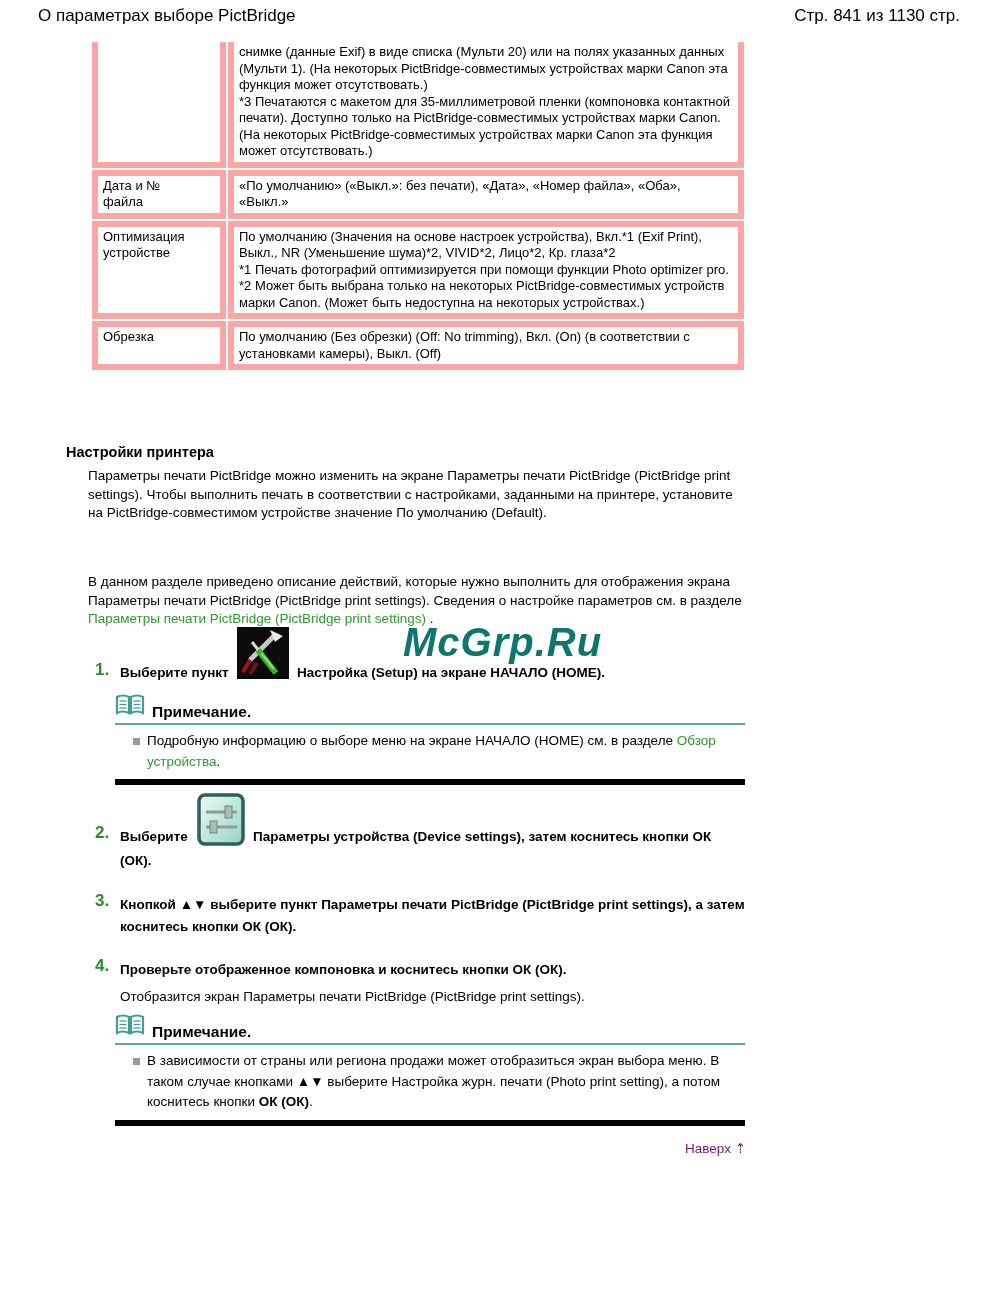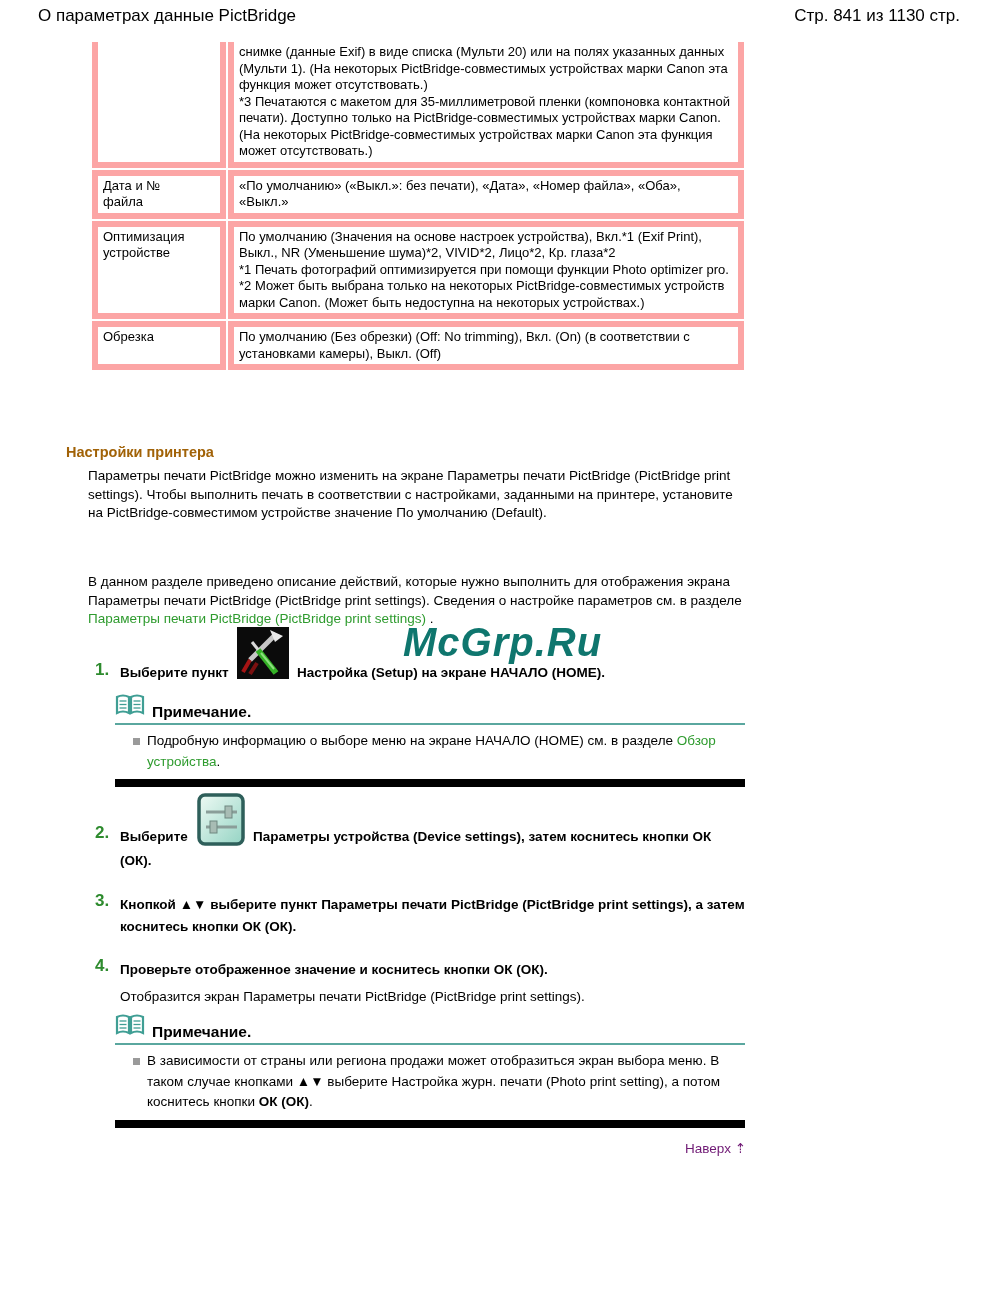--- a/index.html
+++ b/index.html
@@ -18,50 +18,50 @@
     font-size:13px; line-height:16.5px;
   }
   table.pb-table td {
     border:6px solid #fca5a5; background:#fff; padding:2px 5px;
     vertical-align:top; white-space:pre-line;
   }
   table.pb-table tr:first-child td { border-top:none; }
   td.col-label { width:112px; }
 
   
-  .section-heading { position:absolute; left:66px; top:444px; font-size:14.5px; font-weight:bold; color:#a16207; }
+  .section-heading { position:absolute; left:66px; top:444px; font-size:14.5px; font-weight:bold; color:#000000; }
   .para { position:absolute; font-size:13.5px; line-height:18.5px; }
   .para-1 { left:88px; top:467px; width:660px; }
   .para-2 { left:88px; top:573px; width:672px; }
   a.green-link, .green-link { color:#2e9b2e; text-decoration:none; cursor:pointer; }
 
   .logo { position:absolute; left:403px; top:620px; font-size:40px; font-style:italic; font-weight:600; color:#0f766e; letter-spacing:1px; }
 
   
   .step-num { position:absolute; font-size:17px; font-weight:bold; color:#2e8b2e; }
   .step-text { position:absolute; font-size:13.5px; font-weight:bold; line-height:22px; }
   .step-sub  { position:absolute; font-size:13.5px; line-height:18px; font-weight:normal; }
   .icon-box { position:absolute; }
 
   
   .note { position:absolute; left:115px; width:630px; }
   .note-head { display:flex; align-items:flex-end; gap:7px; height:24px; padding-bottom:2px; border-bottom:2px solid #5aa79f; }
   .note-title { font-weight:bold; font-size:15.5px; line-height:18px; }
-  .note-body { border-bottom:8px solid #000000; padding:6px 0 7px 0; }
+  .note-body { border-bottom:6px solid #000000; padding:6px 0 7px 0; }
   .note-item { position:relative; margin-left:32px; width:588px; font-size:13.5px; line-height:20.5px; }
   .bullet-sq { position:absolute; left:-14px; top:7px; width:7px; height:7px; background:#9a9a9a; }
 
   .back-top { position:absolute; left:685px; top:1140px; font-size:13.5px; color:#701a75; cursor:pointer; }
 </style>
 </head>
 <body>
 
 <div class="page">
 
-  <div class="hdr-title">О параметрах данные PictBridge</div>
+  <div class="hdr-title">О параметрах выборе PictBridge</div>
   <div class="hdr-page">Стр. 841 из 1130 стр.</div>
 
   <table class="pb-table">
     <tbody>
         <tr>
       <td class="col-label"></td>
       <td>снимке (данные Exif) в виде списка (Мульти 20) или на полях указанных данных (Мульти 1). (На некоторых PictBridge-совместимых устройствах марки Canon эта функция может отсутствовать.)
 *3 Печатаются с макетом для 35-миллиметровой пленки (компоновка контактной печати). Доступно только на PictBridge-совместимых устройствах марки Canon. (На некоторых PictBridge-совместимых устройствах марки Canon эта функция может отсутствовать.)</td>
     </tr>
     <tr>
@@ -146,21 +146,21 @@
       <rect x="13" y="28" width="7" height="12" fill="#a8bcb4" stroke="#6e8780" stroke-width="1"></rect>
     </svg>
   </span>
   <div class="step-text" style="left:253px; top:826px;">Параметры устройства (Device settings), затем коснитесь кнопки ОК</div>
   <div class="step-text" style="left:120px; top:850px;">(ОК).</div>
 
   <div class="step-num" style="left:95px; top:891px;">3.</div>
   <div class="step-text" style="left:120px; top:894px; width:648px;">Кнопкой ▲▼ выберите пункт Параметры печати PictBridge (PictBridge print settings), а затем коснитесь кнопки  ОК (ОК).</div>
 
   <div class="step-num" style="left:95px; top:956px;">4.</div>
-  <div class="step-text" style="left:120px; top:959px; width:648px;">Проверьте отображенное значение и коснитесь кнопки   ОК (ОК).</div>
+  <div class="step-text" style="left:120px; top:959px; width:648px;">Проверьте отображенное компоновка и коснитесь кнопки   ОК (ОК).</div>
   <div class="step-sub" style="left:120px; top:988px; width:648px;">Отобразится экран Параметры печати PictBridge (PictBridge print settings).</div>
 
   <div class="note" style="top:1017px;">
     <div class="note-head">
       <span>
         <svg width="30" height="23" viewBox="0 0 30 23">
           <path d="M2 3 Q8 0 14 3 L14 19 Q8 16 2 19 Z" fill="#ffffff" stroke="#3f9e94" stroke-width="2.2"></path>
           <path d="M28 3 Q22 0 16 3 L16 19 Q22 16 28 19 Z" fill="#ffffff" stroke="#3f9e94" stroke-width="2.2"></path>
           <line x1="4.5" y1="7" x2="11.5" y2="7" stroke="#3f9e94" stroke-width="1.3"></line>
           <line x1="4.5" y1="10.5" x2="11.5" y2="10.5" stroke="#3f9e94" stroke-width="1.3"></line>

